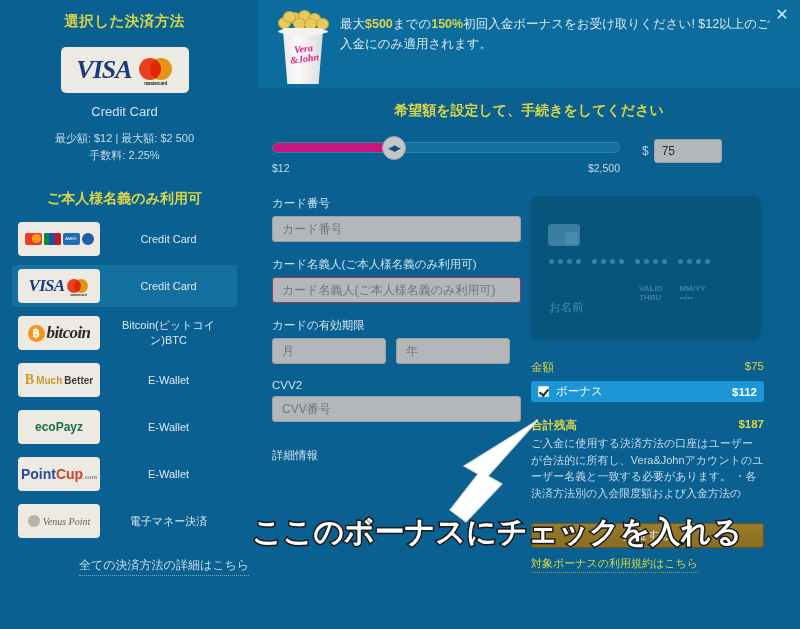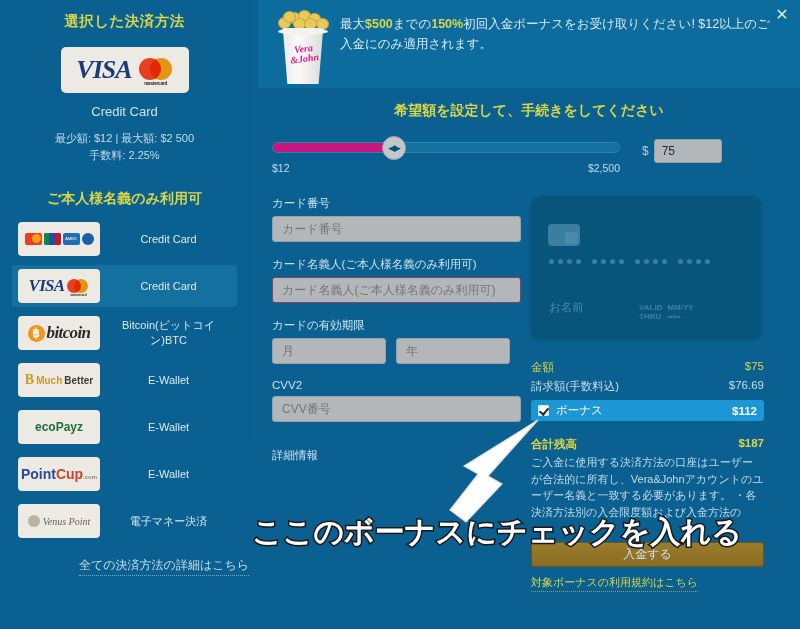--- a/index.html
+++ b/index.html
@@ -310,21 +310,21 @@
     background: #3b7fa0; border-radius: 4px;
   }
   .chip:after {
     content:""; position:absolute; right:2px; bottom:2px;
     width: 13px; height: 12px; background:#4b8aab; border-radius:2px;
   }
   .card-dots { position: absolute; left: 18px; top: 63px; display: flex; gap: 11px; }
   .card-dots .grp { display: flex; gap: 4px; }
   .card-dots i { width: 5px; height: 5px; border-radius: 50%; background: #3e7f9f; display: block; }
   .card-name-ph { position: absolute; left: 18px; bottom: 24px; color: #4a8aaa; font-size: 11.5px; }
-  .card-valid { position: absolute; left: 108px; bottom: 17px; display: flex; align-items: flex-end; gap: 5px; }
+  .card-valid { position: absolute; left: 108px; bottom: 36px; display: flex; align-items: flex-end; gap: 17px; }
   .card-valid .vt { color: #3e7fa0; font-size: 8px; font-weight: bold; line-height: 1.2; }
   .card-valid .vv { color: #3e7fa0; font-size: 8px; font-weight: bold; line-height: 1.2; }
 
   
   .summary { margin-top: 19px; width: 233px; }
   .sum-row { display: flex; justify-content: space-between; color: #d8d648; font-size: 11.5px; padding: 2px 0; }
   .sum-row .v { color: #d8d648; }
   .sum-row.muted { color: #c8dcea; }
   .sum-row.muted .v { color: #c8dcea; }
   .bonus-row {
@@ -609,24 +609,20 @@
               <div>••/••</div>
             </span>
           </span>
         </div>
 
         <div class="summary">
           <div class="sum-row">
             <span>金額</span>
             <span class="v">$75</span>
           </div>
-          <div class="sum-row muted">
-            <span>請求額(手数料込)</span>
-            <span class="v">$76.69</span>
-          </div>
 
           <div class="bonus-row">
             <span class="bonus-check"></span>
             <span class="bonus-label">ボーナス</span>
             <span class="bonus-amount">$112</span>
           </div>
 
           <div class="total-row">
             <span class="l">合計残高</span>
             <span class="v">$187</span>

